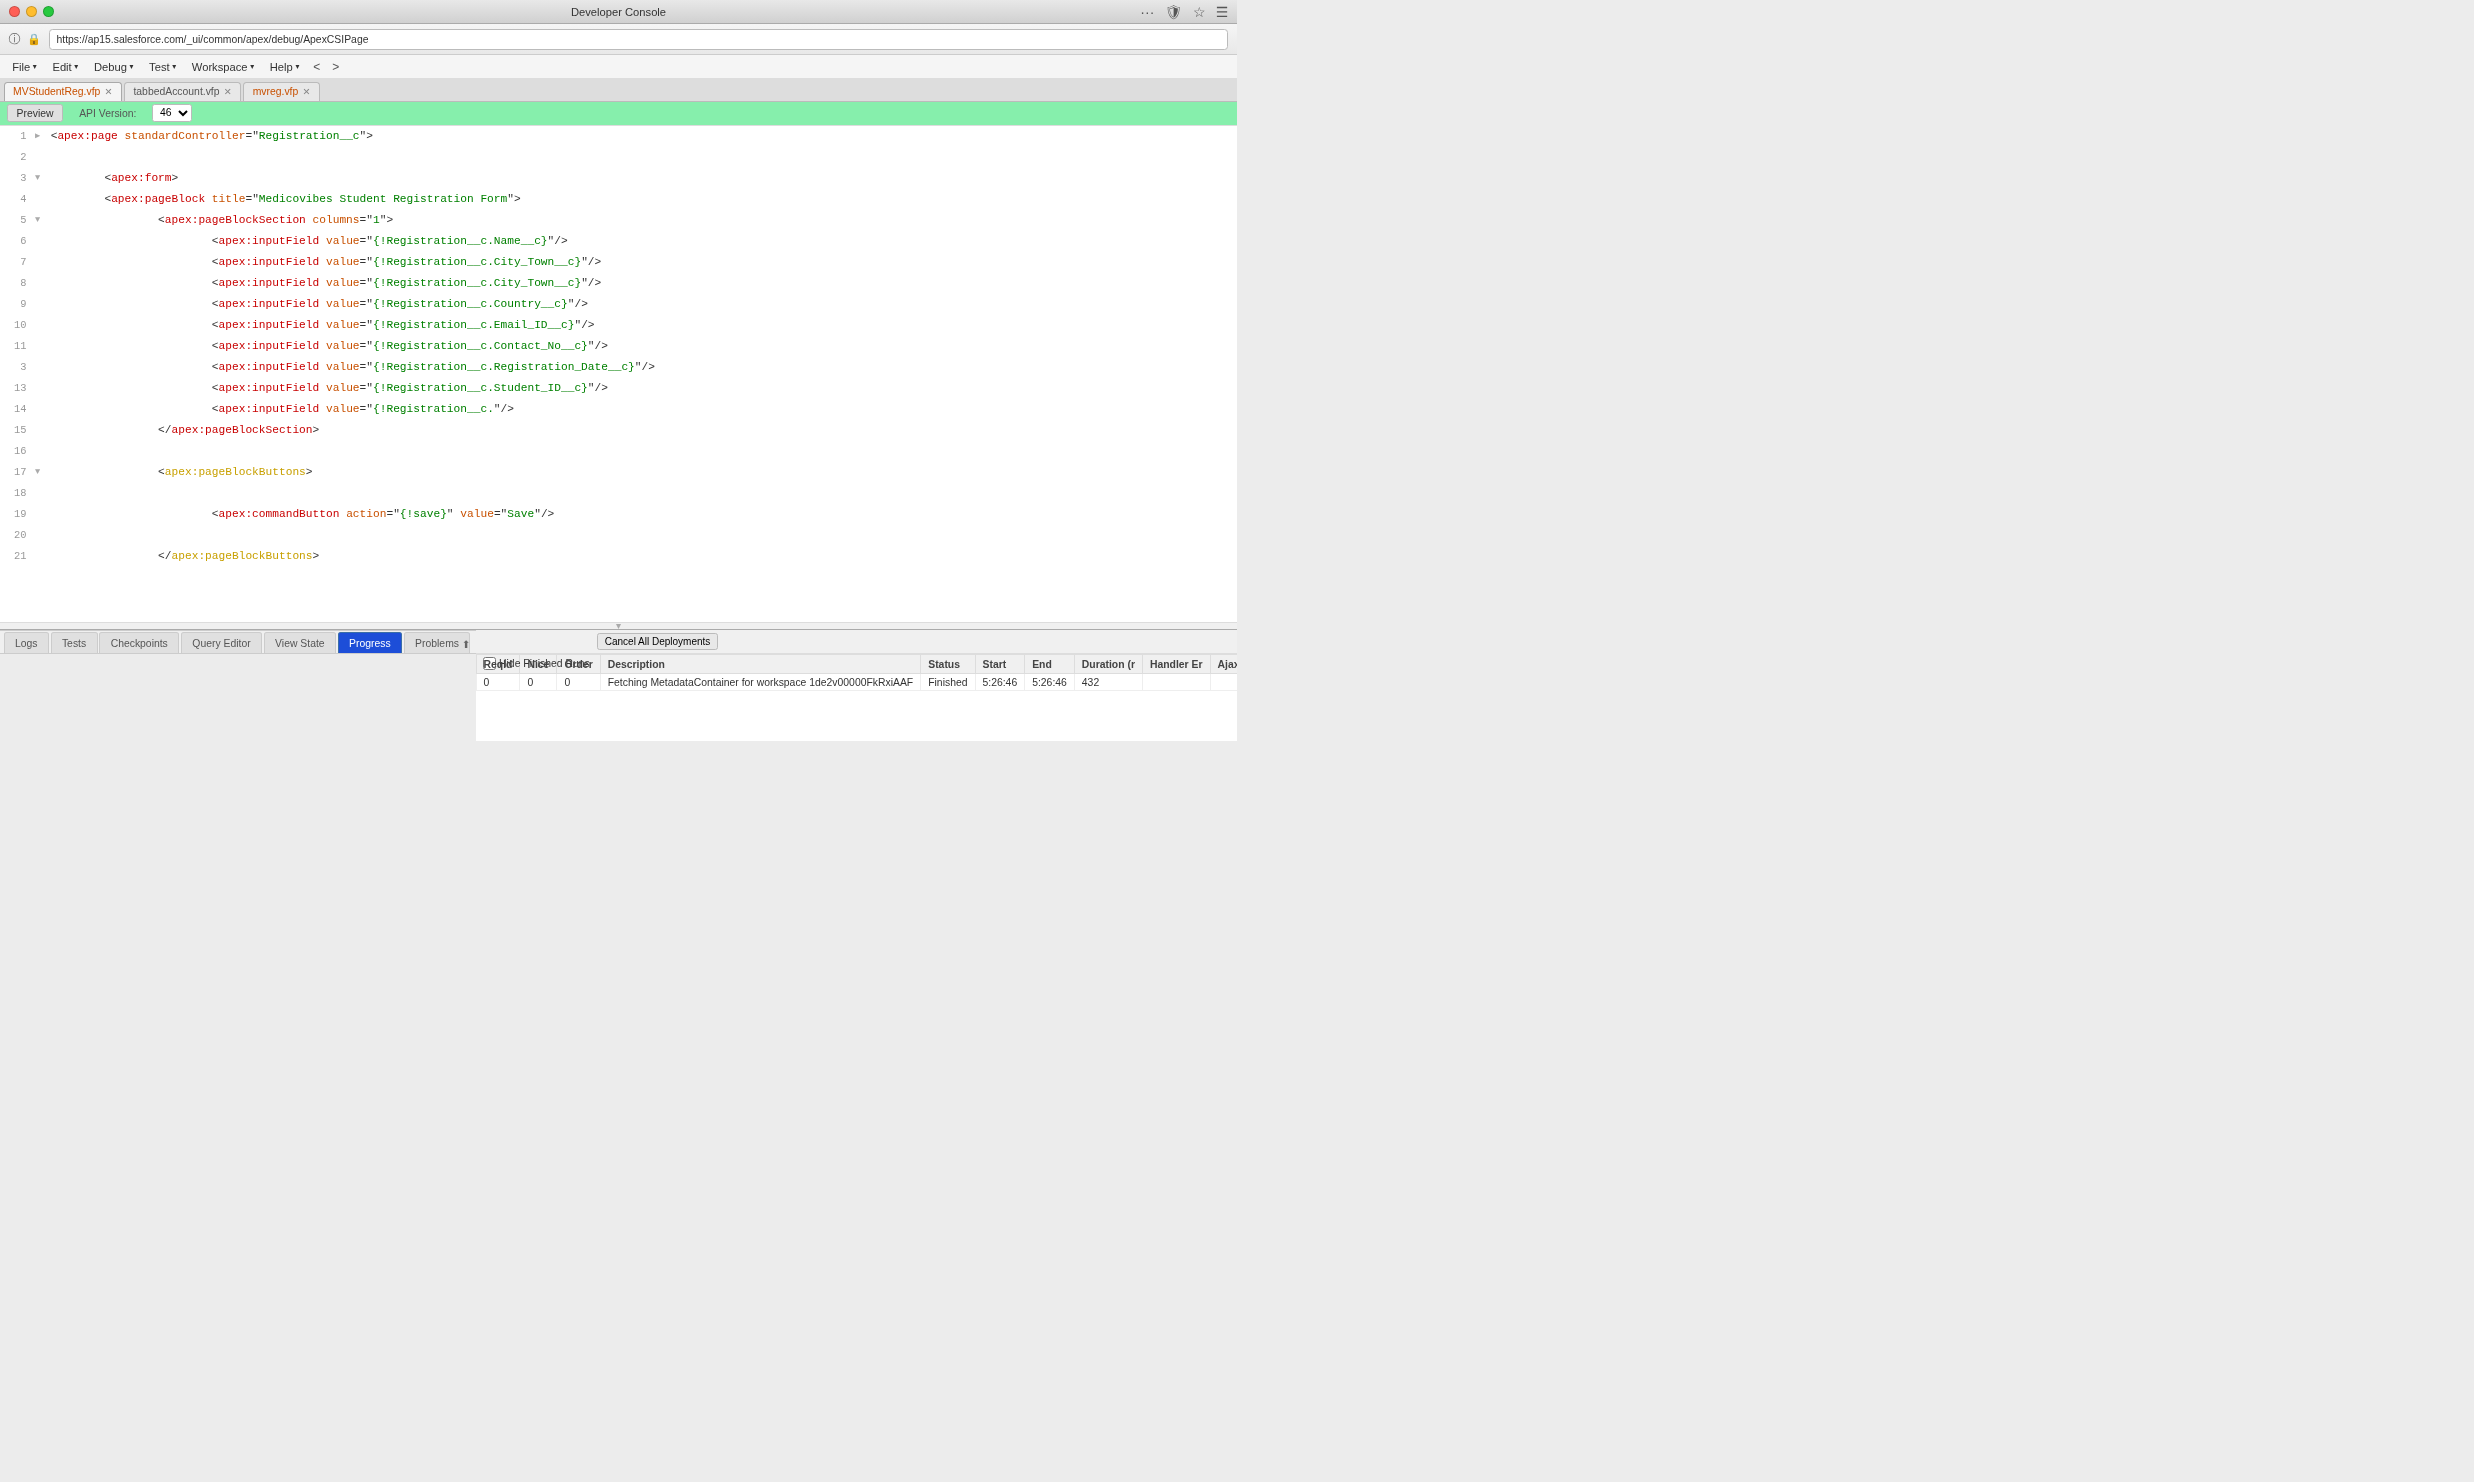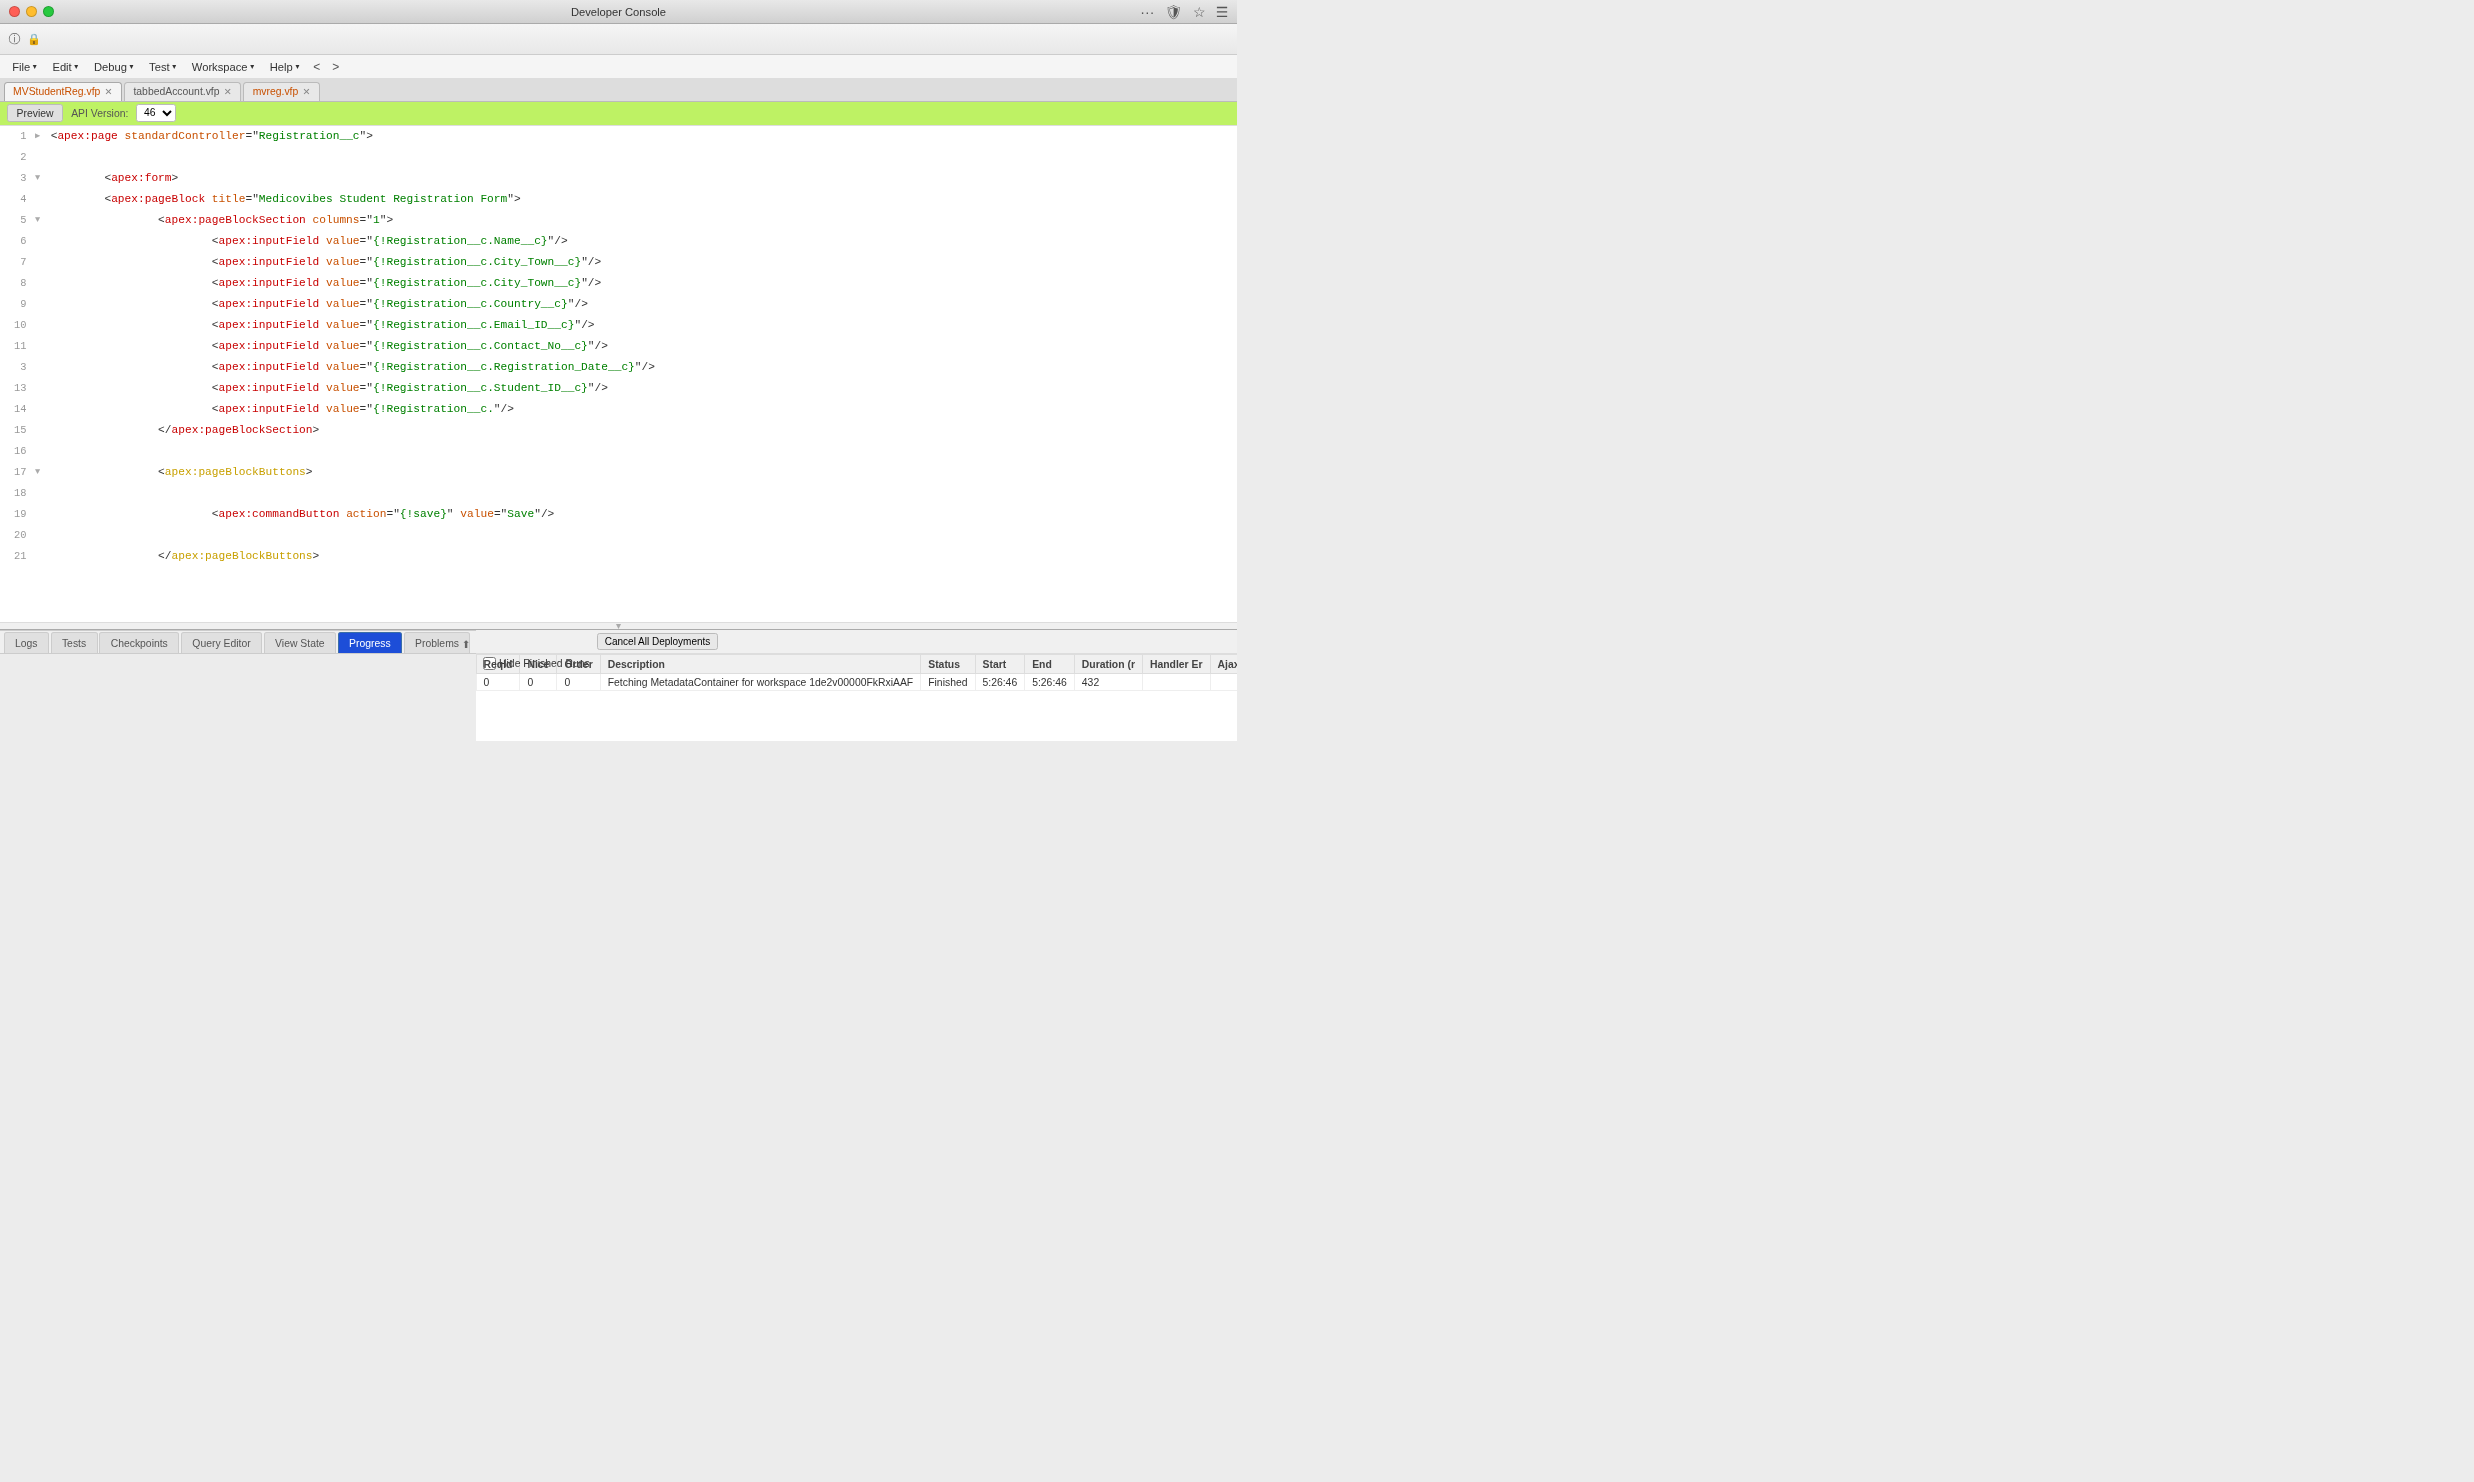--- a/index.html
+++ b/index.html
@@ -134,26 +134,26 @@
       border-color: #aaa;
     }
     .tab-close {
       font-size: 9.5px;
       color: #888;
       cursor: pointer;
     }
 
     
     .toolbar {
-      background: #bef264;
+      background: #86efac;
       height: 24px;
       display: flex;
       align-items: center;
       padding: 0 7px;
-      gap: 8px;
+      gap: 16px;
       border-bottom: 0.9px solid #ddd;
     }
     .toolbar-btn {
       padding: 2.6px 8.6px;
       font-size: 10.4px;
       background: #e0e0e0;
       border: 0.9px solid #bbb;
       border-radius: 2.6px;
       cursor: pointer;
       color: #333;
@@ -343,20 +343,21 @@
     <span>···</span>
     <span>🛡</span>
     <span>☆</span>
     <span>☰</span>
   </div>
 </div>
 
 <div class="address-bar">
   <span style="color:#666;font-size:12px;">ⓘ</span>
   <span style="color:#4a4;font-size:11.2px;">🔒</span>
+  <input class="address-input" type="text" value="https://ap15.salesforce.com/_ui/common/apex/debug/ApexCSIPage" style="">
 </div>
 
 <div class="menu-bar">
   <div class="menu-item">
     <span>File</span>
     <span class="menu-arrow">▾</span>
   </div>
   <div class="menu-item">
     <span>Edit</span>
     <span class="menu-arrow">▾</span>

